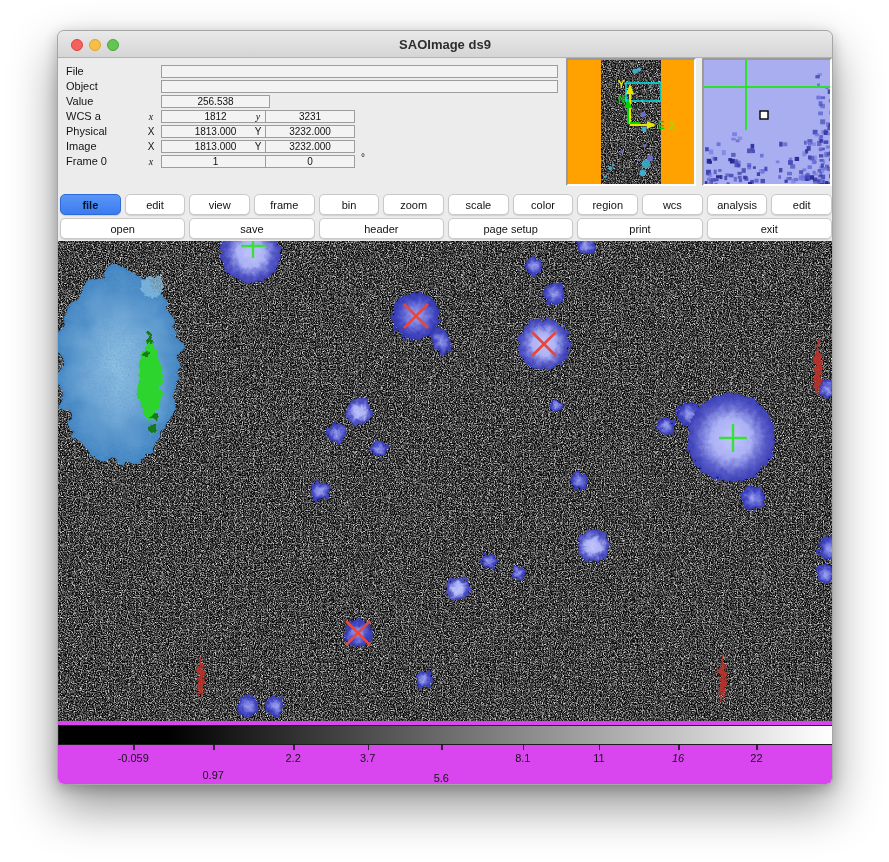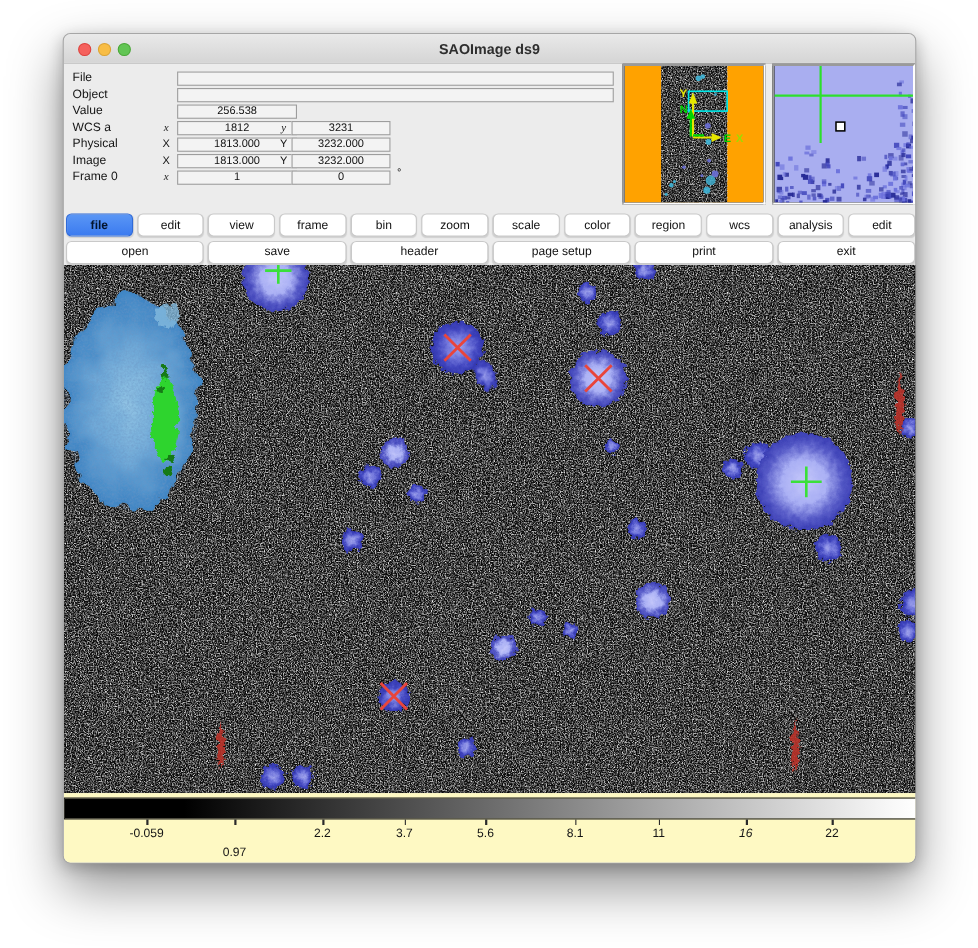--- a/index.html
+++ b/index.html
@@ -21,26 +21,26 @@
   .sub{position:absolute;top:0;width:14px;text-align:center;font-size:10px;color:#141414;line-height:15px;}
   .sub1{left:86px;} .sub2{left:193px;}
   .it{font-style:italic;font-family:"Liberation Serif",serif;}
   .fld{position:absolute;top:1px;height:13px;background:#f3f3f3;border:1px solid #9d9d9d;
     font-size:10px;line-height:11px;text-align:center;color:#111;}
   .f1{left:103px;width:109px;} .f2{left:207px;width:90px;text-align:center;} .flong{left:103px;width:397px;}
   .deg{position:absolute;left:303px;top:-2px;font-size:10px;color:#141414;}
   .pan-box{position:absolute;width:130px;height:128px;border:2px solid;border-color:#9a9a9a #fdfdfd #fdfdfd #9a9a9a;background:#000;}
   .panner{left:508px;top:27px;} .magnifier{left:644px;top:27px;}
   .menu-row{position:absolute;left:0;width:776px;height:22px;display:flex;gap:4px;padding:0 2px;}
-  .row1{top:163px;} .row2{top:187px;align-items:center;}
+  .row1{top:163px;} .row2{top:187px;}
   .menu-btn{flex:1;height:21px;background:#fff;border:1px solid #c9c9c9;border-radius:5px;
     font-family:"Liberation Sans",sans-serif;font-size:11px;color:#111;box-shadow:0 1px 1px rgba(0,0,0,.12);padding:0;}
   .menu-btn.active{background:linear-gradient(#5a96f5,#3b7bf0);border-color:#2f6ad8;color:#03142e;font-weight:bold;}
   .image-wrap{position:absolute;left:0;top:210px;width:776px;height:480px;background:#000;}
-  .bottom-area{position:absolute;left:0;top:690px;width:776px;height:65px;background:#fef9c3;}
+  .bottom-area{position:absolute;left:0;top:690px;width:776px;height:65px;background:#d946ef;}
   .cbar{position:absolute;left:0;top:4px;width:776px;height:20px;border:1px solid #1c1c1c;
     background:linear-gradient(to right,#000 0%,#000 14%,#f8f8f8 97%,#fff 100%);}
   .cb-tick{position:absolute;top:24px;width:1.5px;height:5px;background:#2a2a2a;}
   .cb-label{position:absolute;top:31px;transform:translateX(-50%);font-size:11px;color:#141414;}
 </style>
 </head>
 <body>
 
 <div class="window">
   <div class="titlebar">
@@ -441,21 +441,21 @@
     <div id="cb-scale"></div>
   <div class="cb-tick" style="left: 9.7%;"></div>
       <div class="cb-label" style="left: 9.7%;">-0.059</div>
       <div class="cb-tick" style="left: 20%;"></div>
       <div class="cb-label" style="left: 20%; margin-top: 17px;">0.97</div>
       <div class="cb-tick" style="left: 30.3%;"></div>
       <div class="cb-label" style="left: 30.3%; text-align: right;">2.2</div>
       <div class="cb-tick" style="left: 39.9%;"></div>
       <div class="cb-label" style="left: 39.9%;">3.7</div>
       <div class="cb-tick" style="left: 49.4%;"></div>
-      <div class="cb-label" style="left: 49.4%;">5.6</div>
+      <div class="cb-label" style="left: 49.4%; margin-top: 20px;">5.6</div>
       <div class="cb-tick" style="left: 59.9%;"></div>
       <div class="cb-label" style="left: 59.9%;">8.1</div>
       <div class="cb-tick" style="left: 69.7%;"></div>
       <div class="cb-label" style="left: 69.7%;">11</div>
       <div class="cb-tick" style="left: 79.9%;"></div>
       <div class="cb-label" style="left: 79.9%; font-style: italic;">16</div>
       <div class="cb-tick" style="left: 90%;"></div>
       <div class="cb-label" style="left: 90%;">22</div>
     </div>
 </div>

